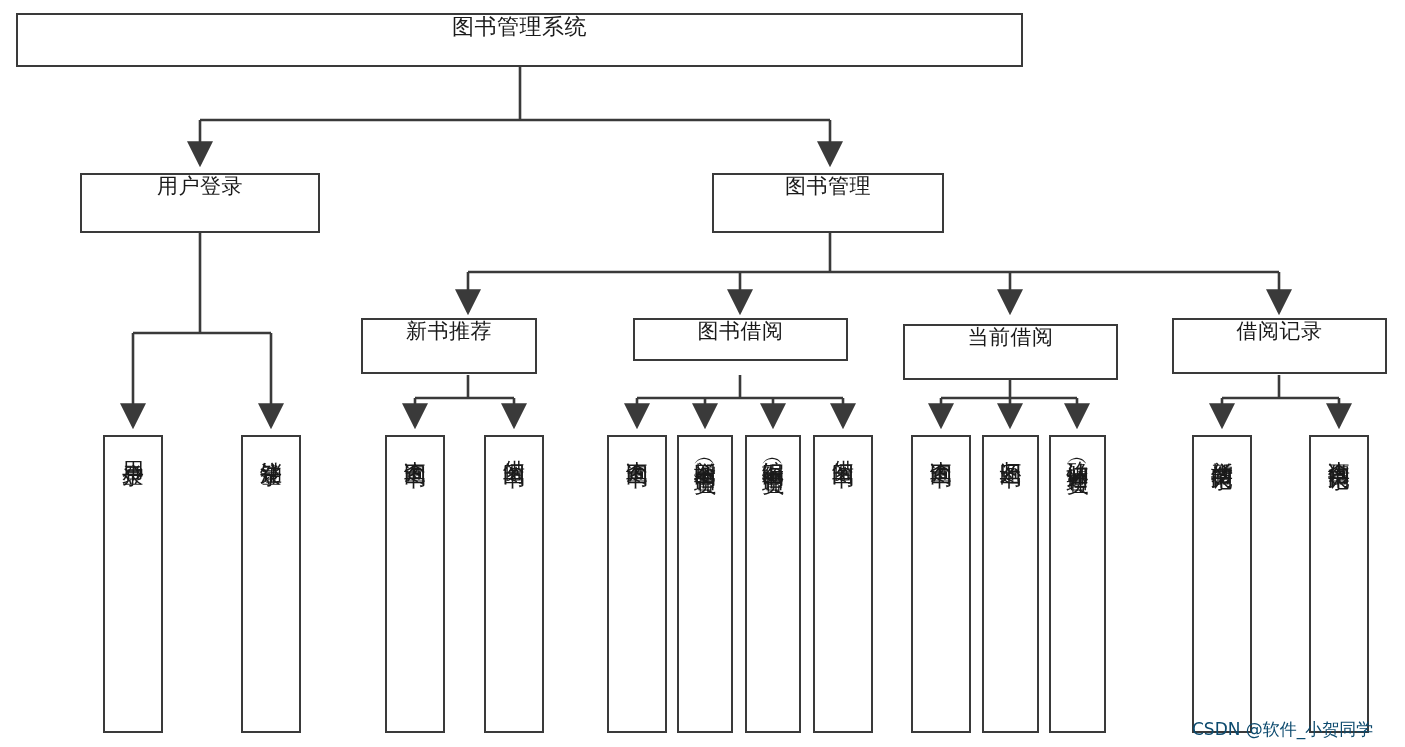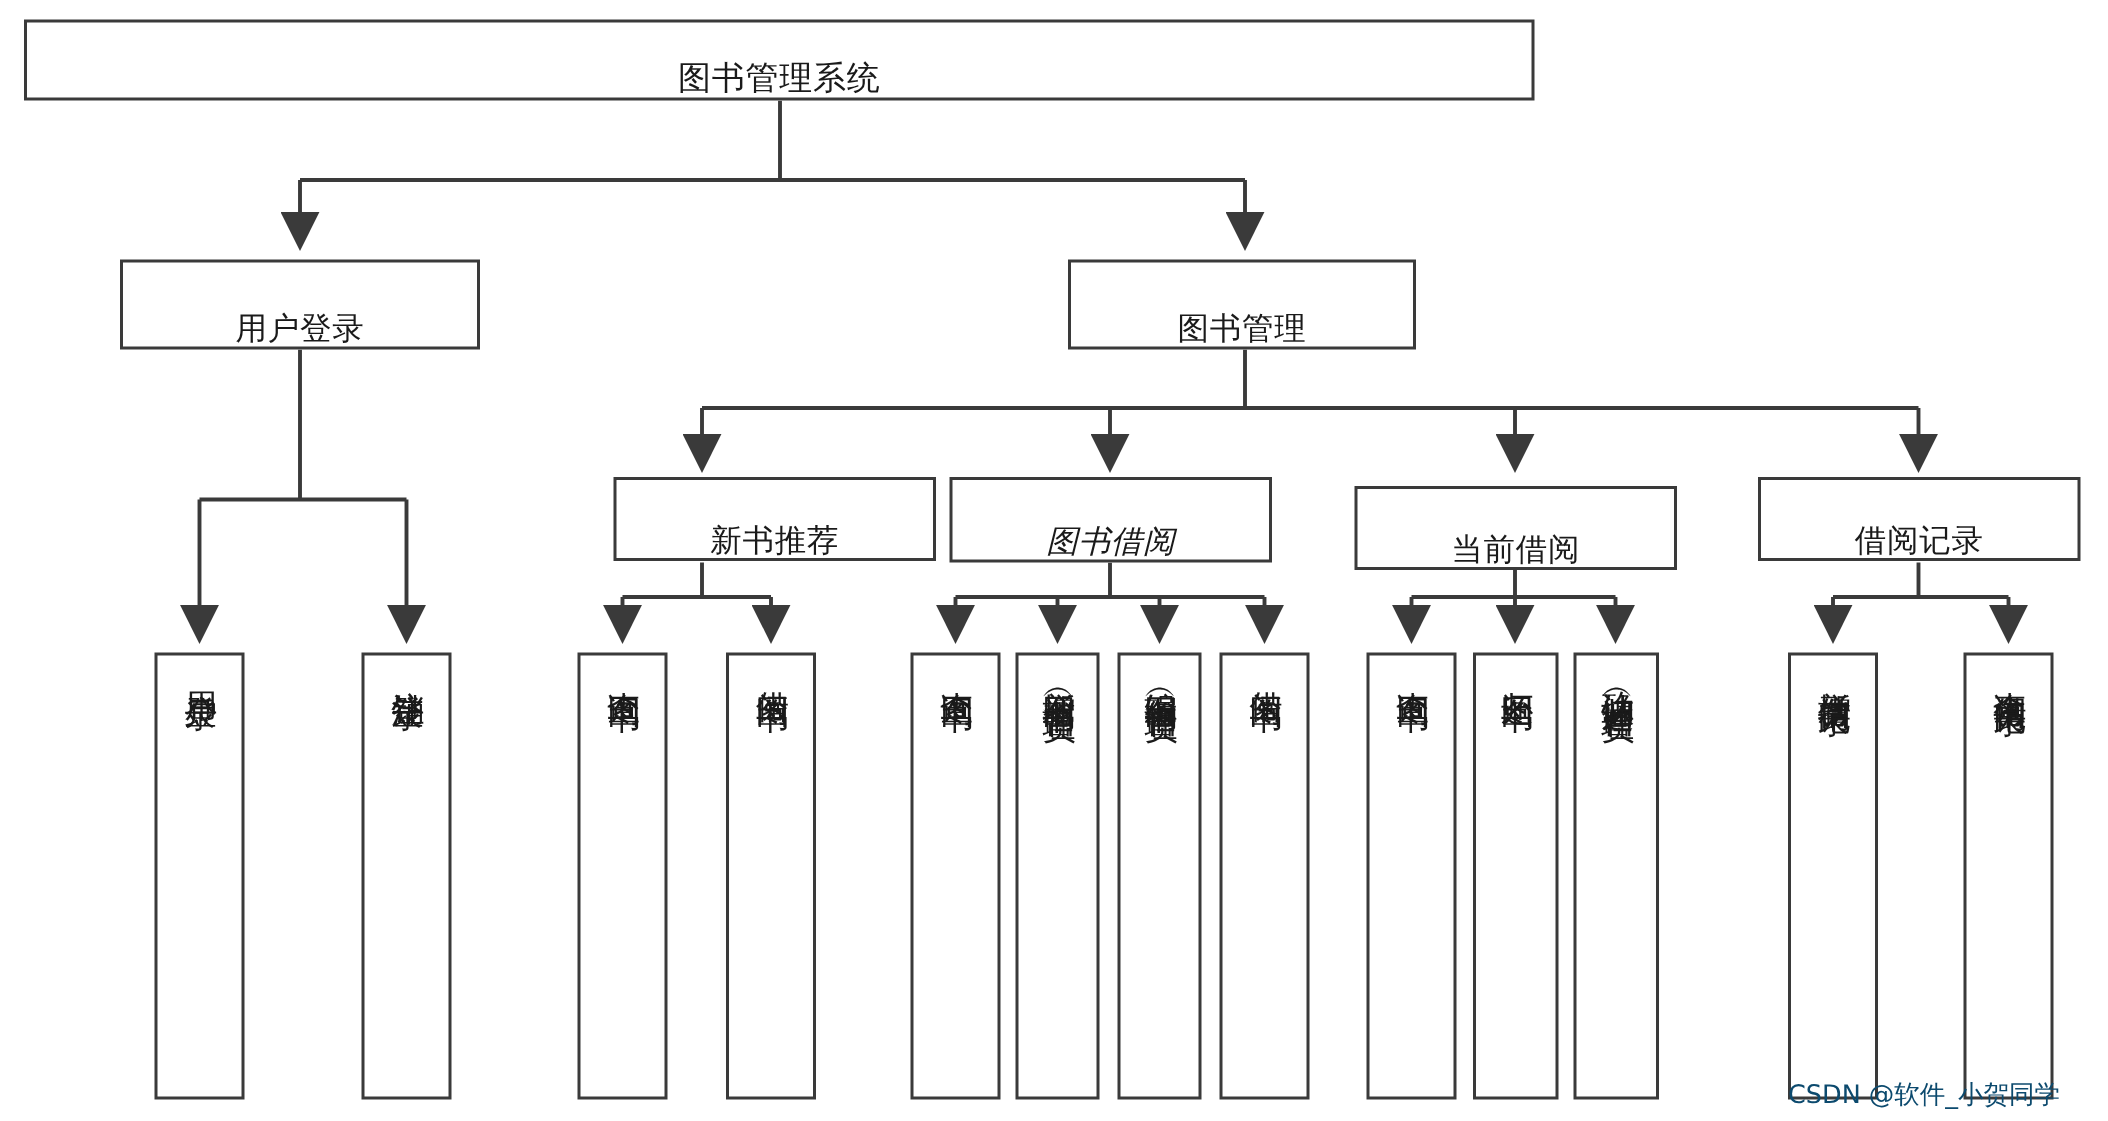--- a/index.html
+++ b/index.html
@@ -25,21 +25,21 @@
     width: 1405px;
     height: 747px;
     pointer-events: none;
   }
   .node {
     position: absolute;
     box-sizing: border-box;
     border: 2.5px solid #3a3a3a;
     background: #ffffff;
     display: flex;
-    align-items: flex-end;
+    align-items: flex-start;
     justify-content: center;
     color: #1a1a1a;
     z-index: 2;
   }
   .node .lbl {
     display: block;
     text-align: center;
     line-height: 1.08;
     letter-spacing: 0.5px;
   }
@@ -131,24 +131,24 @@
     <span class="lbl">图书管理系统</span>
   </div>
 
   <div class="node horiz" style="left:80px; top:173px; width:240px; height:60px;">
     <span class="lbl">用户登录</span>
   </div>
   <div class="node horiz" style="left:712px; top:173px; width:232px; height:60px;">
     <span class="lbl">图书管理</span>
   </div>
 
-  <div class="node horiz" style="left:361px; top:318px; width:215px; height:56px;margin-left:48px;">
+  <div class="node horiz" style="left:361px; top:318px; width:176px; height:56px;">
     <span class="lbl">新书推荐</span>
   </div>
-  <div class="node horiz" style="left:633px; top:318px; width:215px; height:57px;font-style:italic;">
+  <div class="node horiz" style="left:633px; top:318px; width:215px; height:43px;">
     <span class="lbl">图书借阅</span>
   </div>
   <div class="node horiz" style="left:903px; top:324px; width:215px; height:56px;">
     <span class="lbl">当前借阅</span>
   </div>
   <div class="node horiz" style="left:1172px; top:318px; width:215px; height:56px;">
     <span class="lbl">借阅记录</span>
   </div>
 
   <div class="node vert" style="left:103px; top:435px; width:60px; height:298px;">

